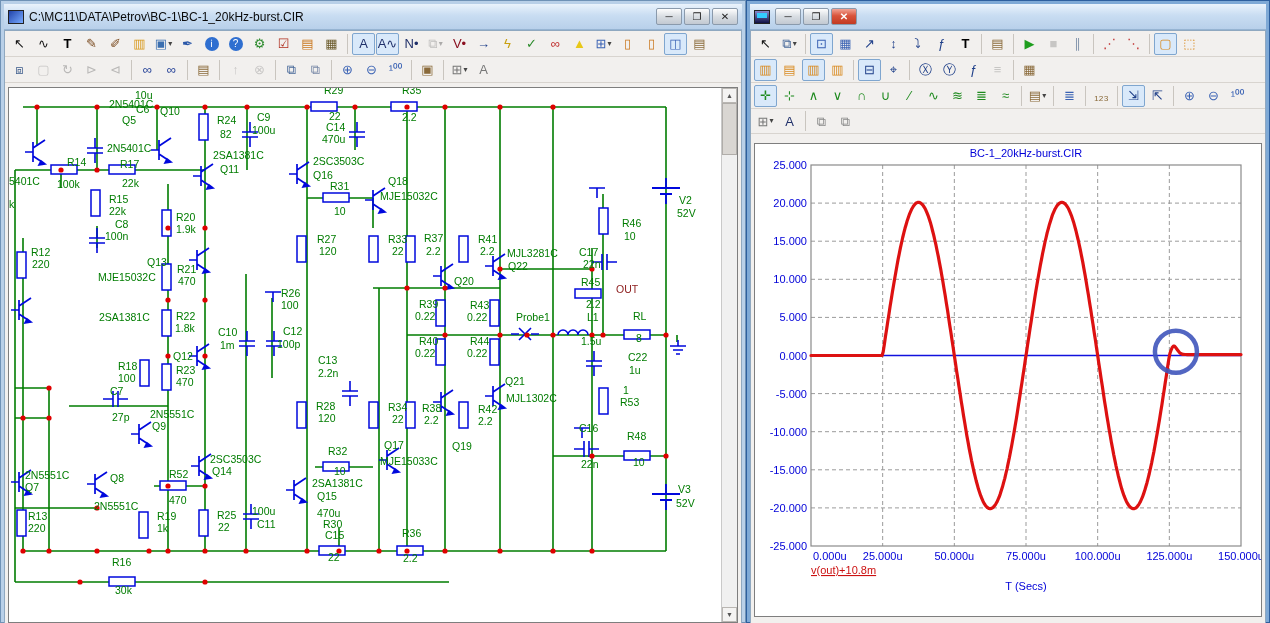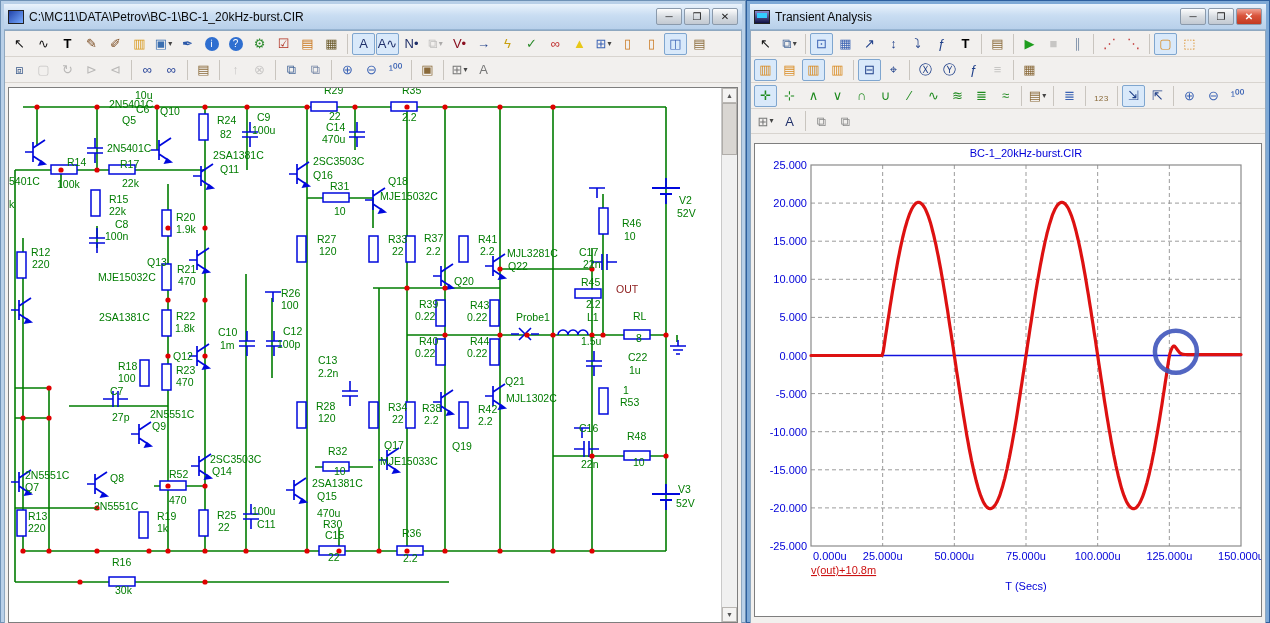--- a/index.html
+++ b/index.html
@@ -538,21 +538,20 @@
     </div>
 
   </div>
 </div>
 
 <div class="win" id="right-win">
   <div class="titlebar">
     <div style="width:16px;height:14px;background:linear-gradient(#88c,#114);border:1px solid #222;position:relative;">
       <div style="position:absolute;inset:2px 2px 5px 2px;background:#3cf;"></div>
     </div>
-    <div class="title-text">Transient Analysis</div>
     <div class="winbtns">
       <div class="wbtn">─</div>
       <div class="wbtn">❐</div>
       <div class="wbtn red">✕</div>
     </div>
   </div>
   <div class="win-inner">
     <div class="toolbar" id="rw-tb1">
         <div class="ti">
           <span style="color: rgb(17, 17, 17);">↖</span>

